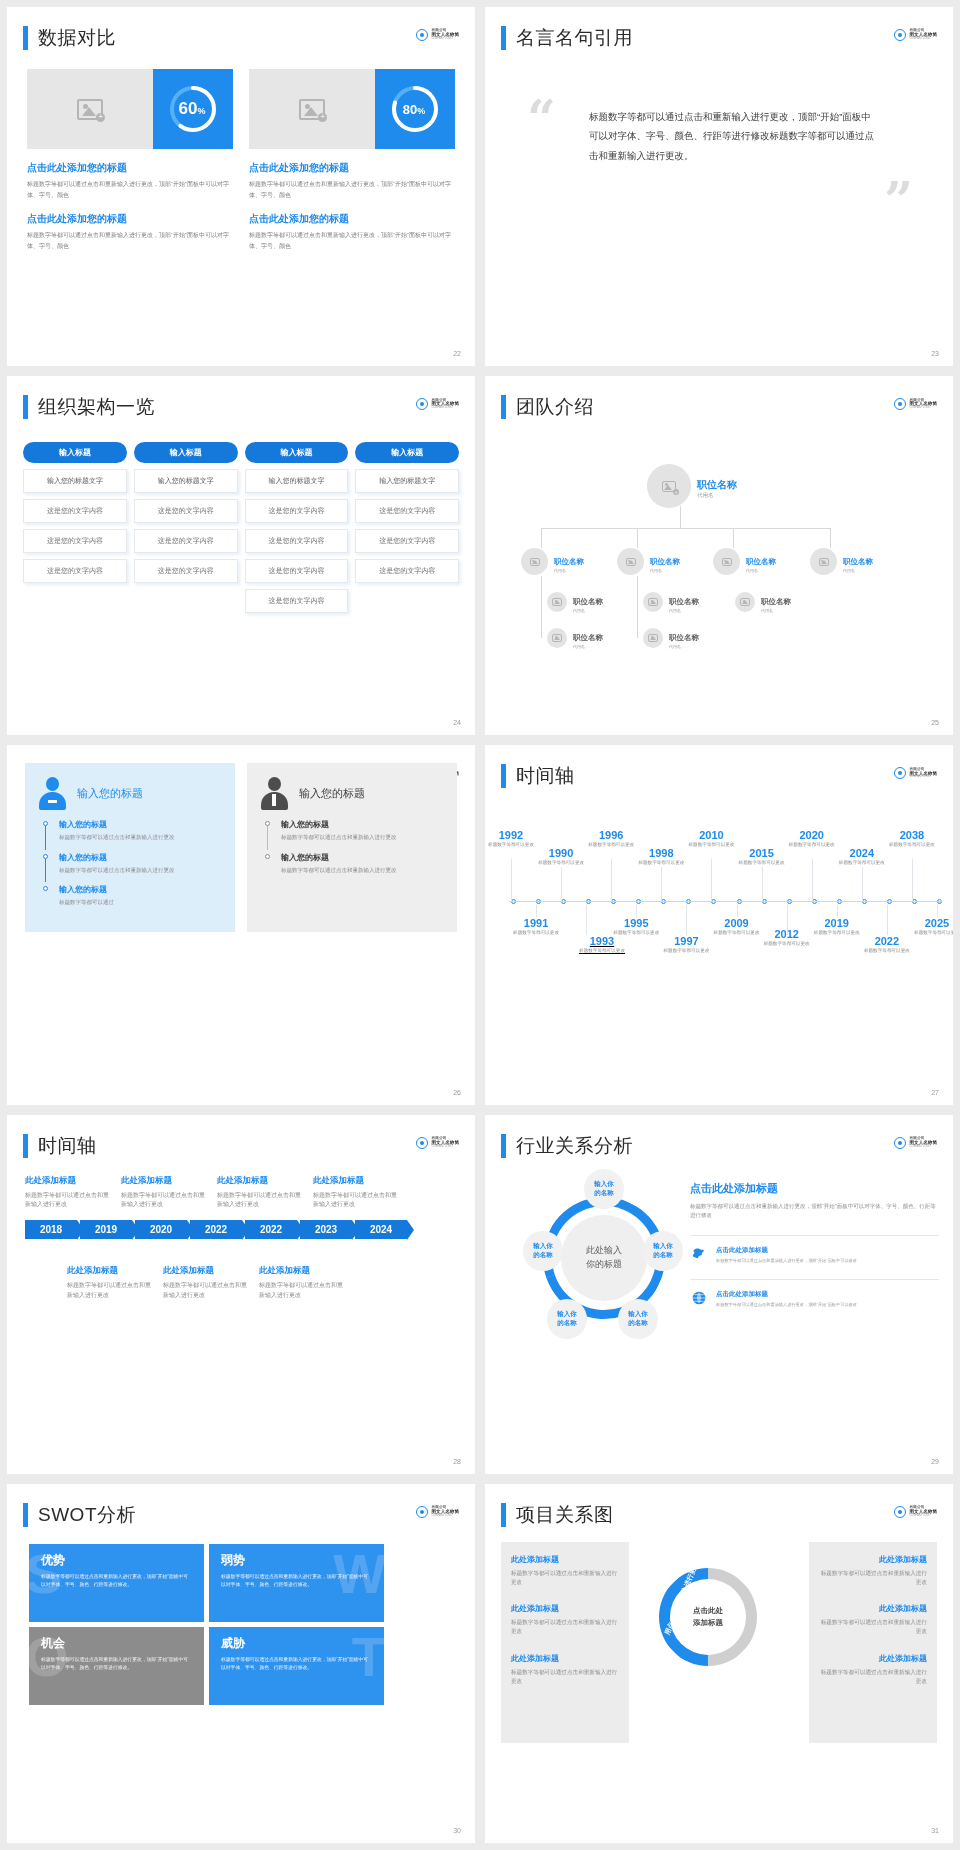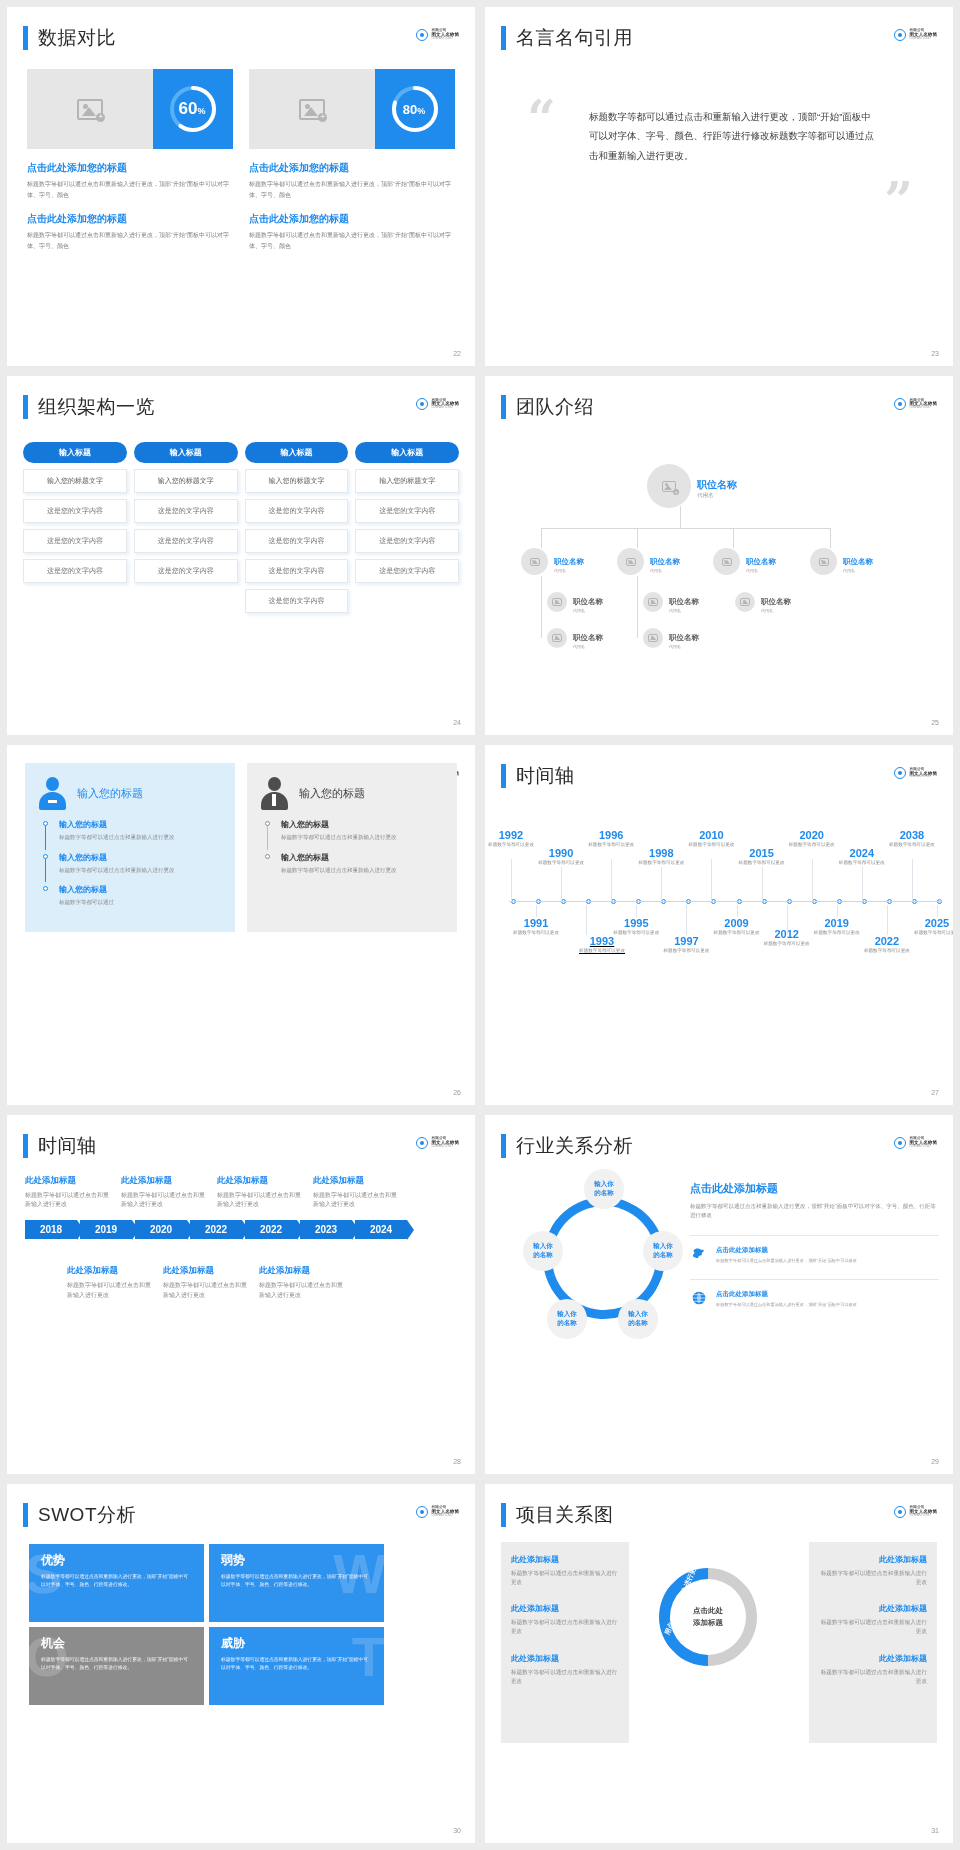--- a/index.html
+++ b/index.html
@@ -696,20 +696,24 @@
         </span>
       <span class="logo-txt">
         <b>有限公司</b>
         <s>图文人名称简</s>
         <u>COMPANY LOGO</u>
       </span>
     </div>
     <div class="ind">
       <div class="ring"></div>
       <div class="ring2"></div>
+      <div class="ring-inner">
+        <span>此处输入</span>
+        <span>你的标题</span>
+      </div>
       <div class="bub" style="left:99px;top:10px;">
         <span>输入你</span>
         <span>的名称</span>
       </div>
       <div class="bub" style="left:158px;top:72px;">
         <span>输入你</span>
         <span>的名称</span>
       </div>
       <div class="bub" style="left:133px;top:140px;">
         <span>输入你</span>

